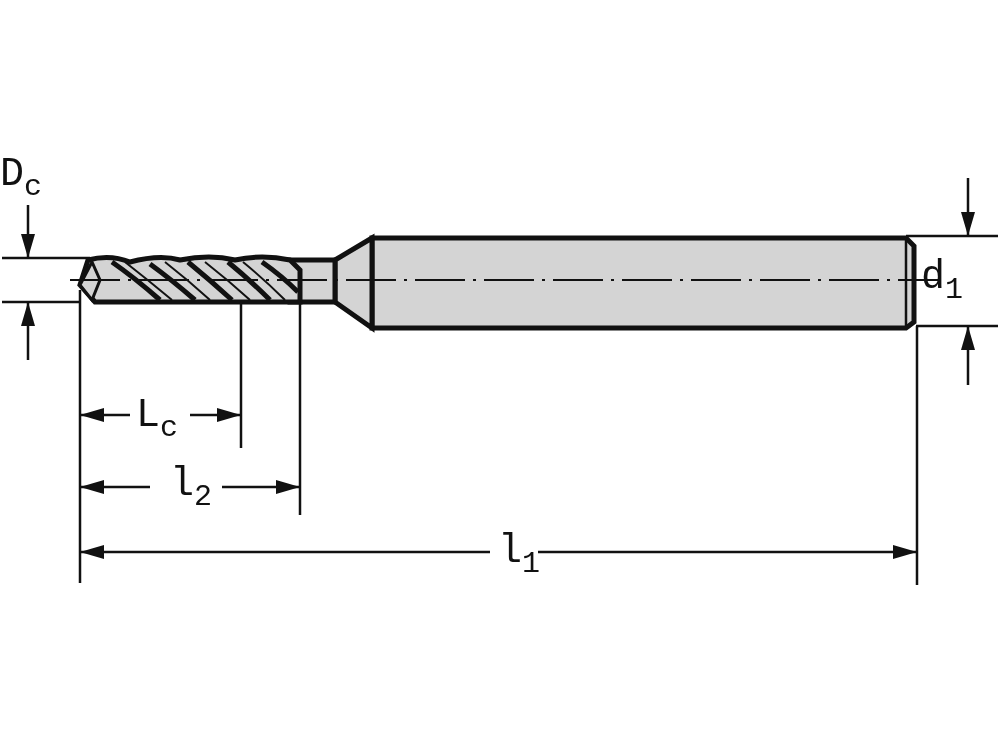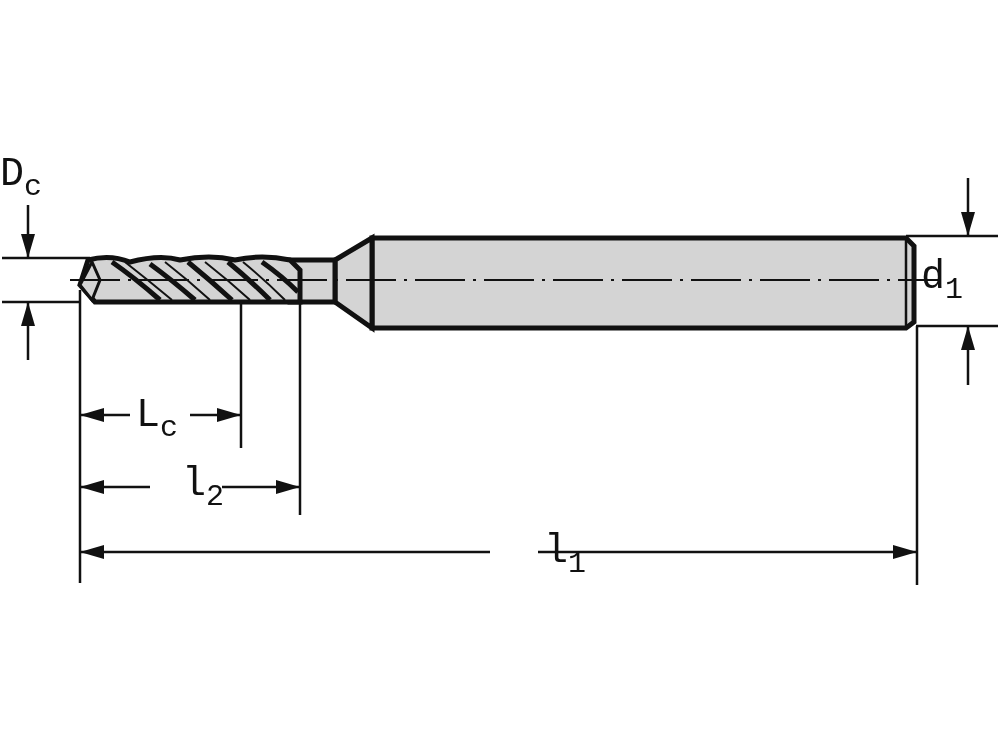--- a/index.html
+++ b/index.html
@@ -98,19 +98,19 @@
 
   <div class="lbl" style="left:0px; top:155px;">
     <span class="main">D</span><sub>c</sub>
   </div>
   <div class="lbl" style="left:921px; top:258px;">
     <span class="main">d</span><sub>1</sub>
   </div>
   <div class="lbl" style="left:136px; top:396px;">
     <span class="main">L</span><sub>c</sub>
   </div>
-  <div class="lbl" style="left:182px; top:465px;">
+  <div class="lbl" style="left:170px; top:465px;">
     <span class="main">l</span><sub>2</sub>
   </div>
-  <div class="lbl" style="left:498px; top:532px;margin-left:46px;">
+  <div class="lbl" style="left:498px; top:532px;">
     <span class="main">l</span><sub>1</sub>
   </div>
 </div>
 
 </body></html>

